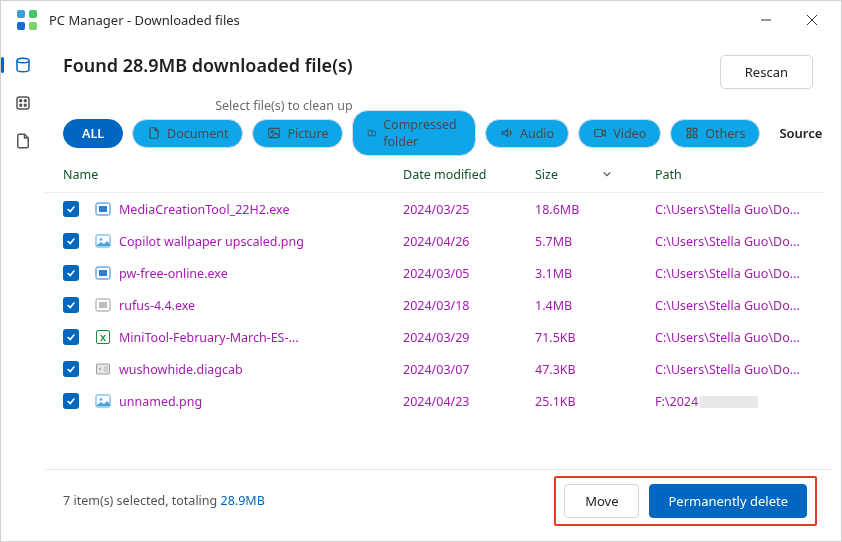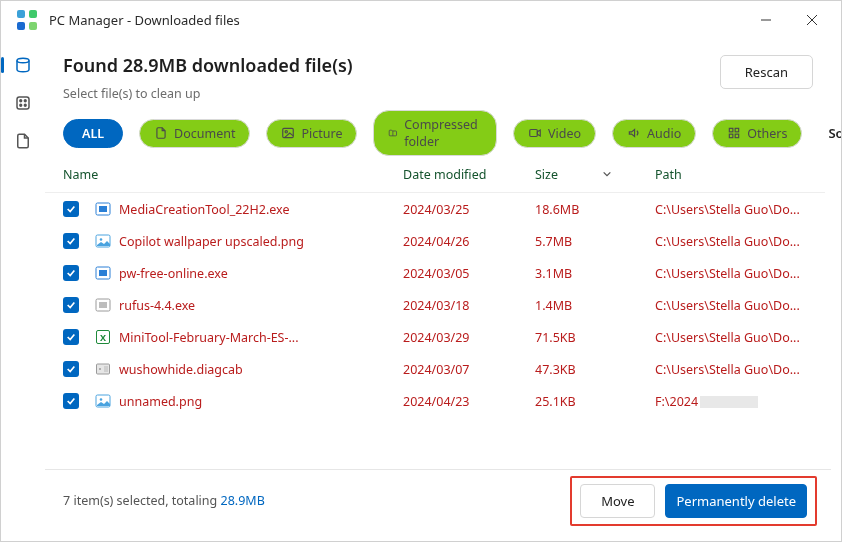--- a/index.html
+++ b/index.html
@@ -24,56 +24,56 @@
   .leftbar .item.active { color: #0067c0; position: relative; }
   .leftbar .item.active::before { content:""; position:absolute; left:-10px; top:4px; bottom:4px; width:3px; background:#0067c0; border-radius:2px; }
   .leftbar svg { width: 18px; height: 18px; }
 
   
   .main { position: absolute; left: 44px; right: 10px; top: 38px; bottom: 10px; }
 
   
   .headpanel { height: 70px; padding: 14px 18px 0 18px; display: flex; align-items: flex-start; }
   .headpanel .headtxt h2 { font-size: 18px; font-weight: 600; color: #1e1e1e; }
-  .headpanel .headtxt p { font-size: 12.5px; color: #6c6c6c; margin-top: 8px; }
+  .headpanel .headtxt p { font-size: 12.5px; color: #6c6c6c; margin-top: 20px; text-align: right; }
   .rescan-btn { margin-left: auto; margin-top: 2px; padding: 7px 24px; font-size: 13px; background: #fff; border: 1px solid #d6d6d6; border-radius: 5px; cursor: pointer; color:#222; }
 
   
-  .filters { height: 48px; padding: 0 18px; display: flex; align-items: center; gap: 16px; }
-  .chip { display:flex; align-items:center; gap:6px; font-size: 12.5px; color: #4a4a4a; background:#84cc16; border:1px solid #d9d9d9; border-radius: 16px; padding: 5px 14px; cursor:pointer; }
+  .filters { height: 48px; padding: 0 18px; display: flex; align-items: center; gap: 9px; }
+  .chip { display:flex; align-items:center; gap:6px; font-size: 12.5px; color: #4a4a4a; background:#0ea5e9; border:1px solid #d9d9d9; border-radius: 16px; padding: 5px 14px; cursor:pointer; }
   .chip.active { background:#0067c0; color:#fff; border-color:#0067c0; font-weight:600; padding:5px 18px; }
   .chip svg { width:14px; height:14px; }
   .source-lbl { margin-left: 10px; font-size: 13px; font-weight: 600; color:#222; }
 
   
   .tablewrap { position:absolute; left:0; right:0; top:118px; bottom:62px; padding: 0 6px 0 0; }
   .thead { display:flex; align-items:center; height: 36px; font-size: 12.5px; color:#14532d; border-bottom:1px solid #eee; padding: 0 18px; }
   .col-name { flex: 0 0 340px; display:flex; align-items:center; }
   .col-date { flex: 0 0 132px; }
   .col-size { flex: 0 0 120px; display:flex; align-items:flex-start; }
   .col-size .sort svg{ width:10px; height:10px; margin-left:44px; color:#555;}
   .col-path { flex: 1; }
 
   .tbody { }
-  .row { display:flex; align-items:center; height: 32px; font-size: 12.5px; color:#b91c1c; padding: 0 18px; }
+  .row { display:flex; align-items:center; height: 32px; font-size: 12.5px; color:#a21caf; padding: 0 18px; }
   .row .cb { width:16px; height:16px; background:#0067c0; border-radius:3px; display:flex; align-items:center; justify-content:center; margin-right: 16px; cursor:pointer; }
   .row .cb svg{ width:10px; height:10px; color:#fff; }
   .row .ficon { width:16px; height:16px; margin-right: 8px; display:flex; align-items:center; justify-content:center; }
   .row .ficon svg{ width:16px; height:16px; }
   .row .fname { flex:1; white-space:nowrap; overflow:hidden; text-overflow:ellipsis; }
   .row .fpath { white-space:nowrap; overflow:hidden; text-overflow:ellipsis; }
   .fpath .mask { display:inline-block; width:58px; height:12px; background:#e8e8e8; vertical-align:middle; margin-left:2px; }
 
   
   .footer { position:absolute; left:0; right:0; bottom:0; height:62px; border-top:1px solid #e6e6e6; display:flex; align-items:center; padding: 0 14px 0 18px; }
   .footer .status { font-size: 12.5px; color:#555; }
   .footer .status .hl { color:#0067c0;text-align:center; }
   .footer .actions { margin-left:auto; display:flex; gap:10px; border:2px solid #e33b2e; padding:6px 8px; border-radius:2px; }
   .btn-move { padding:7px 20px; background:#fff; border:1px solid #d6d6d6; border-radius:4px; font-size:13px; cursor:pointer; color:#222; }
-  .btn-del { padding:7px 10px; background:#0067c0; color:#fff; border:1px solid #0067c0; border-radius:4px; font-size:13px; cursor:pointer; }
+  .btn-del { padding:7px 18px; background:#0067c0; color:#fff; border:1px solid #0067c0; border-radius:4px; font-size:13px; cursor:pointer; }
 </style>
 </head>
 <body>
 
 <div class="titlebar">
   <div class="logo">
     <span class="q1"></span>
       <span class="q2"></span>
       <span class="q3"></span>
       <span class="q4"></span>
@@ -146,31 +146,31 @@
     </div>
     <div class="chip">
       <svg viewBox="0 0 24 24" fill="none" stroke="currentColor" stroke-width="2">
           <path d="M3 7a2 2 0 0 1 2-2h4l2 2h8a2 2 0 0 1 2 2v8a2 2 0 0 1-2 2H5a2 2 0 0 1-2-2z"></path>
           <line x1="12" y1="7" x2="12" y2="19"></line>
         </svg>
       <span>Compressed folder</span>
     </div>
     <div class="chip">
       <svg viewBox="0 0 24 24" fill="none" stroke="currentColor" stroke-width="2">
+          <path d="M4 10v4h4l5 4V6l-5 4z"></path>
+          <path d="M17 8a6 6 0 0 1 0 8"></path>
+        </svg>
+      <span>Audio</span>
+    </div>
+    <div class="chip">
+      <svg viewBox="0 0 24 24" fill="none" stroke="currentColor" stroke-width="2">
           <rect x="3" y="6" width="13" height="12" rx="2"></rect>
           <path d="M16 10l5-3v10l-5-3z"></path>
         </svg>
       <span>Video</span>
-    </div>
-    <div class="chip">
-      <svg viewBox="0 0 24 24" fill="none" stroke="currentColor" stroke-width="2">
-          <path d="M4 10v4h4l5 4V6l-5 4z"></path>
-          <path d="M17 8a6 6 0 0 1 0 8"></path>
-        </svg>
-      <span>Audio</span>
     </div>
     <div class="chip">
       <svg viewBox="0 0 24 24" fill="none" stroke="currentColor" stroke-width="2">
           <rect x="4" y="4" width="6" height="6"></rect>
           <rect x="14" y="4" width="6" height="6"></rect>
           <rect x="4" y="14" width="6" height="6"></rect>
           <rect x="14" y="14" width="6" height="6"></rect>
         </svg>
       <span>Others</span>
     </div>

